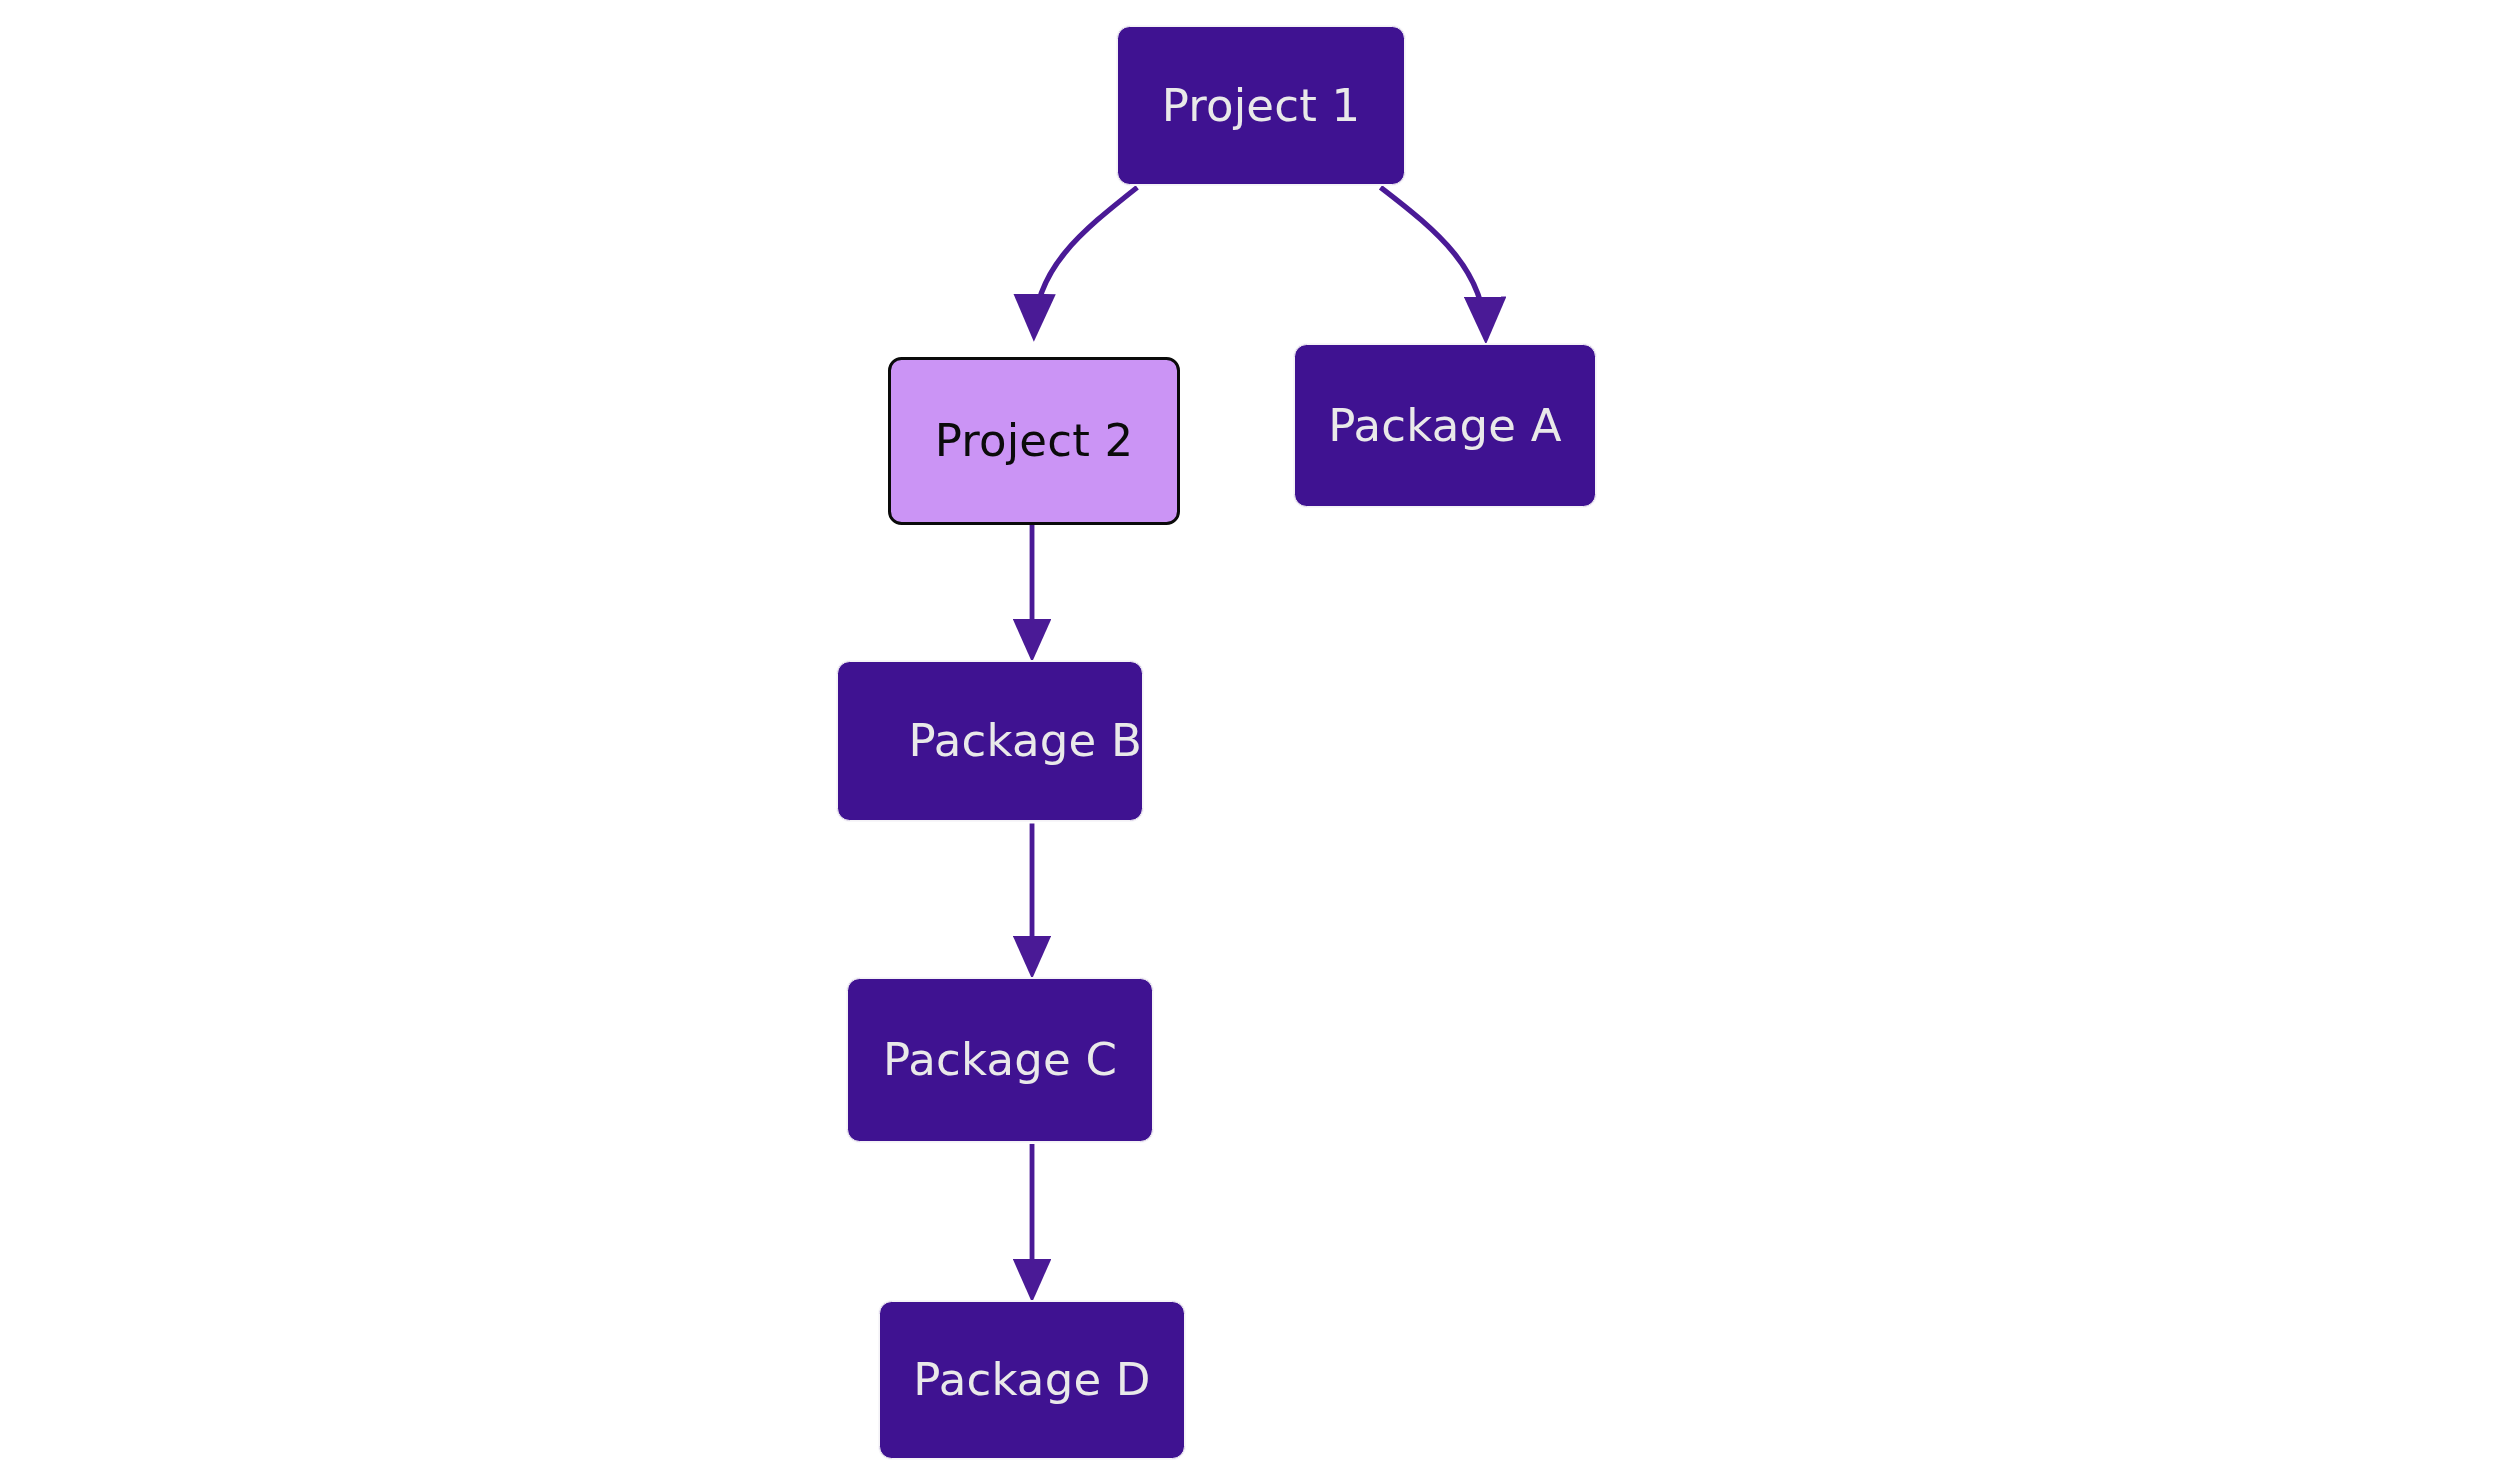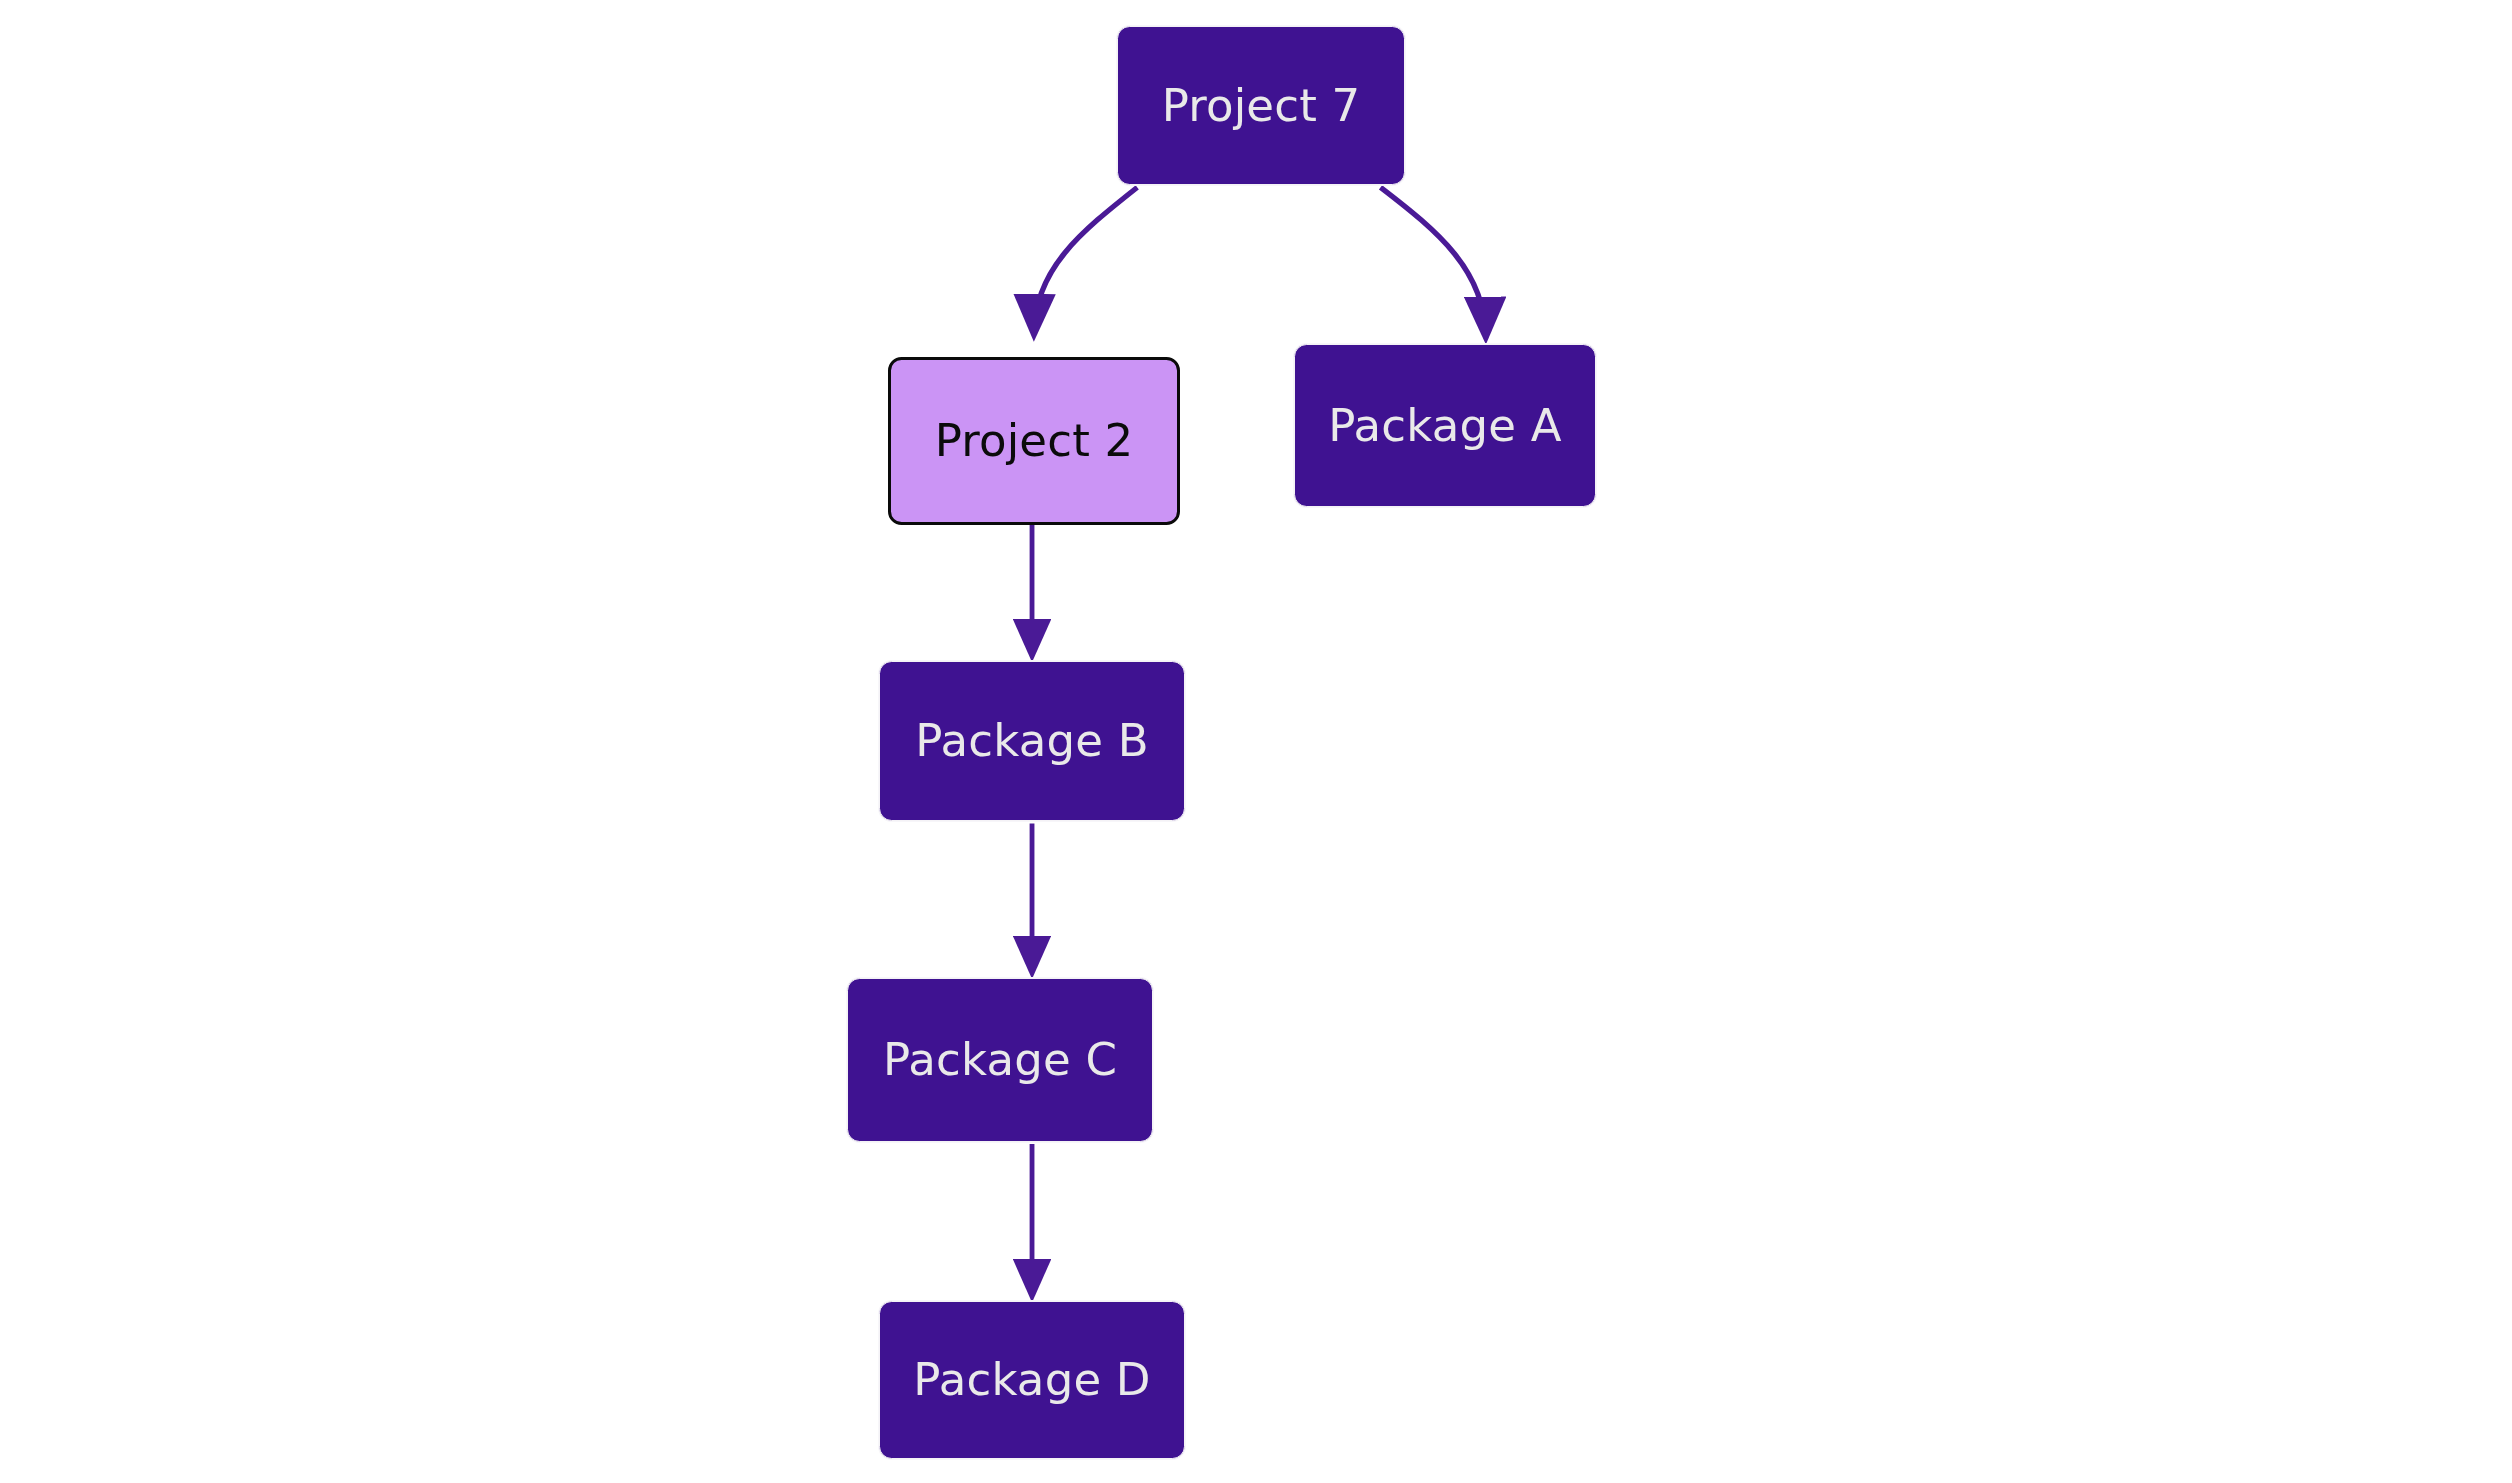--- a/index.html
+++ b/index.html
@@ -79,32 +79,32 @@
     <path d="M 1430 194 C 1490 240, 1538 280, 1539 348" fill="none" stroke="#4A1A96" stroke-width="5.5" marker-end="url(#arrowhead)"></path>
 
     <path d="M 1069 529 L 1069 678" fill="none" stroke="#4A1A96" stroke-width="5" marker-end="url(#arrowhead)"></path>
 
     <path d="M 1069 853 L 1069 1006" fill="none" stroke="#4A1A96" stroke-width="5" marker-end="url(#arrowhead)"></path>
 
     <path d="M 1069 1185 L 1069 1341" fill="none" stroke="#4A1A96" stroke-width="5" marker-end="url(#arrowhead)"></path>
   </svg>
 
   <div class="node node-default" style="left:1117px; top:26px; width:288px; height:159px;">
-    <span class="node-label">Project 7</span>
+    <span class="node-label">Project 1</span>
   </div>
 
   <div class="node node-highlight" style="left:888px; top:341px; width:292px; height:168px;">
     <span class="node-label">Project 2</span>
   </div>
 
   <div class="node node-default" style="left:1294px; top:344px; width:302px; height:163px;">
     <span class="node-label">Package A</span>
   </div>
 
-  <div class="node node-default" style="left:879px; top:661px; width:306px; height:160px;">
+  <div class="node node-default" style="left:837px; top:661px; width:306px; height:160px;justify-content:flex-end;">
     <span class="node-label">Package B</span>
   </div>
 
   <div class="node node-default" style="left:847px; top:978px; width:306px; height:164px;">
     <span class="node-label">Package C</span>
   </div>
 
   <div class="node node-default" style="left:879px; top:1301px; width:306px; height:158px;">
     <span class="node-label">Package D</span>
   </div>

